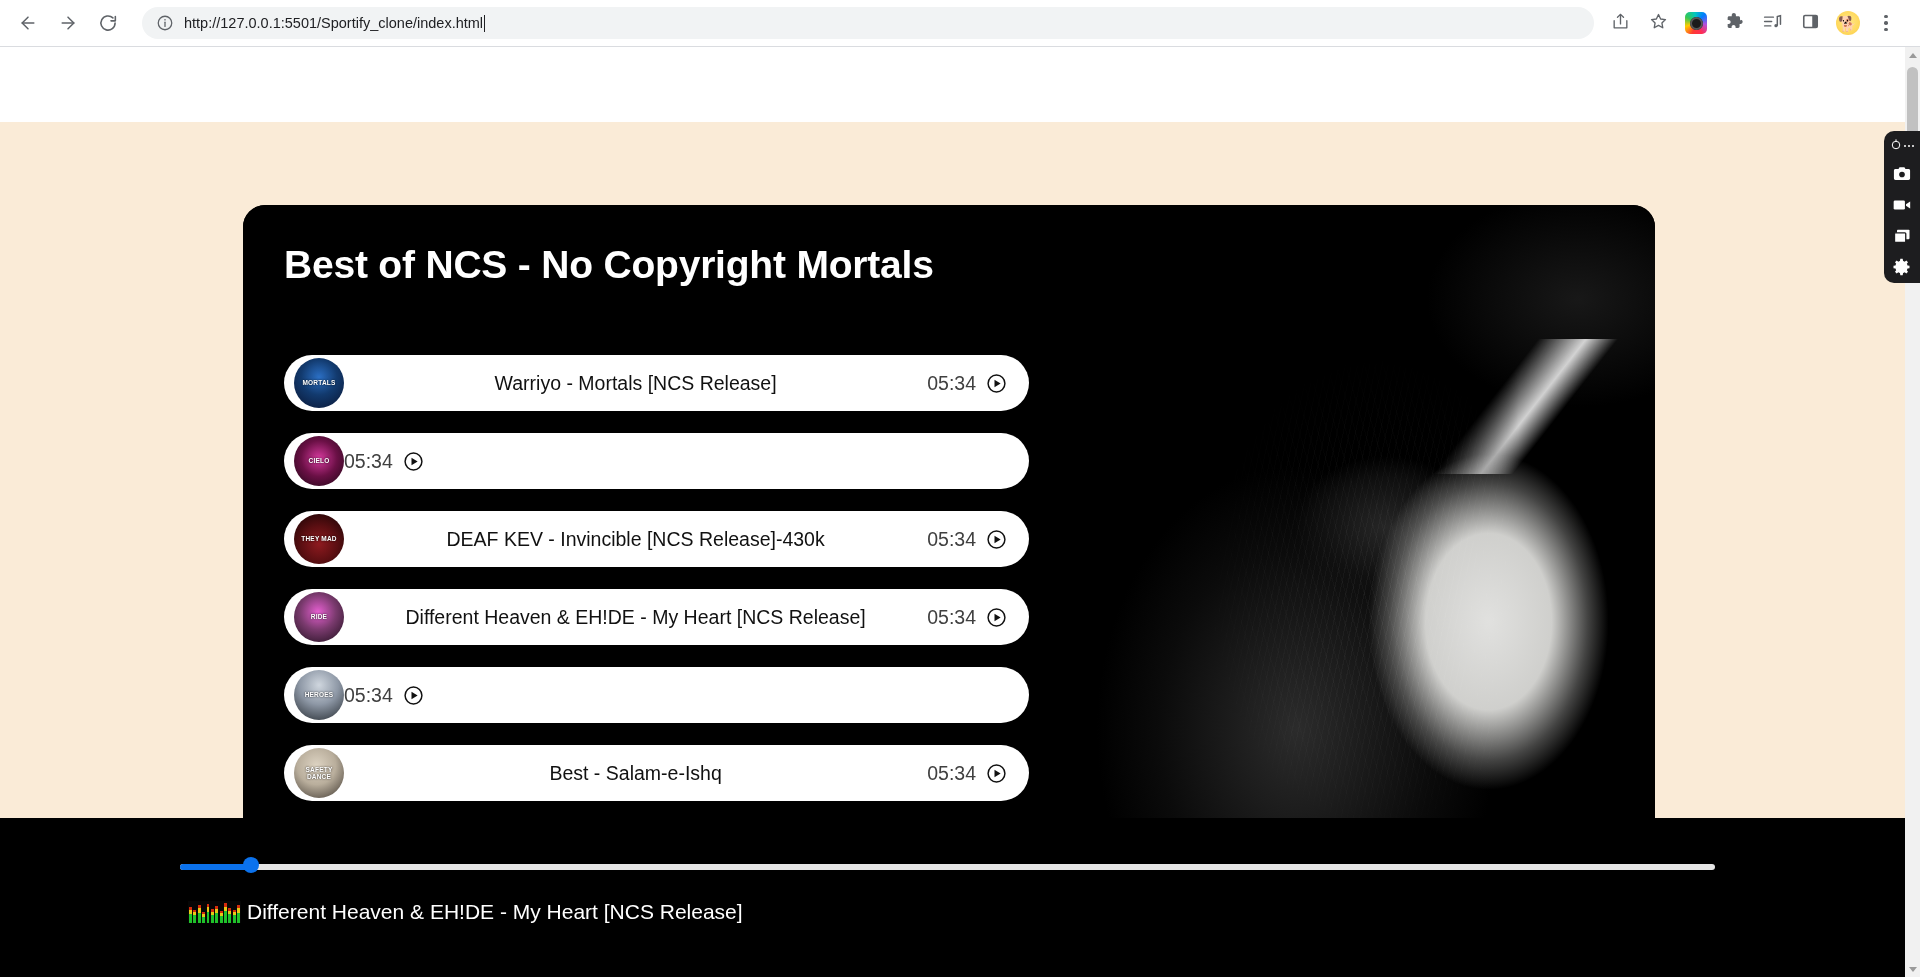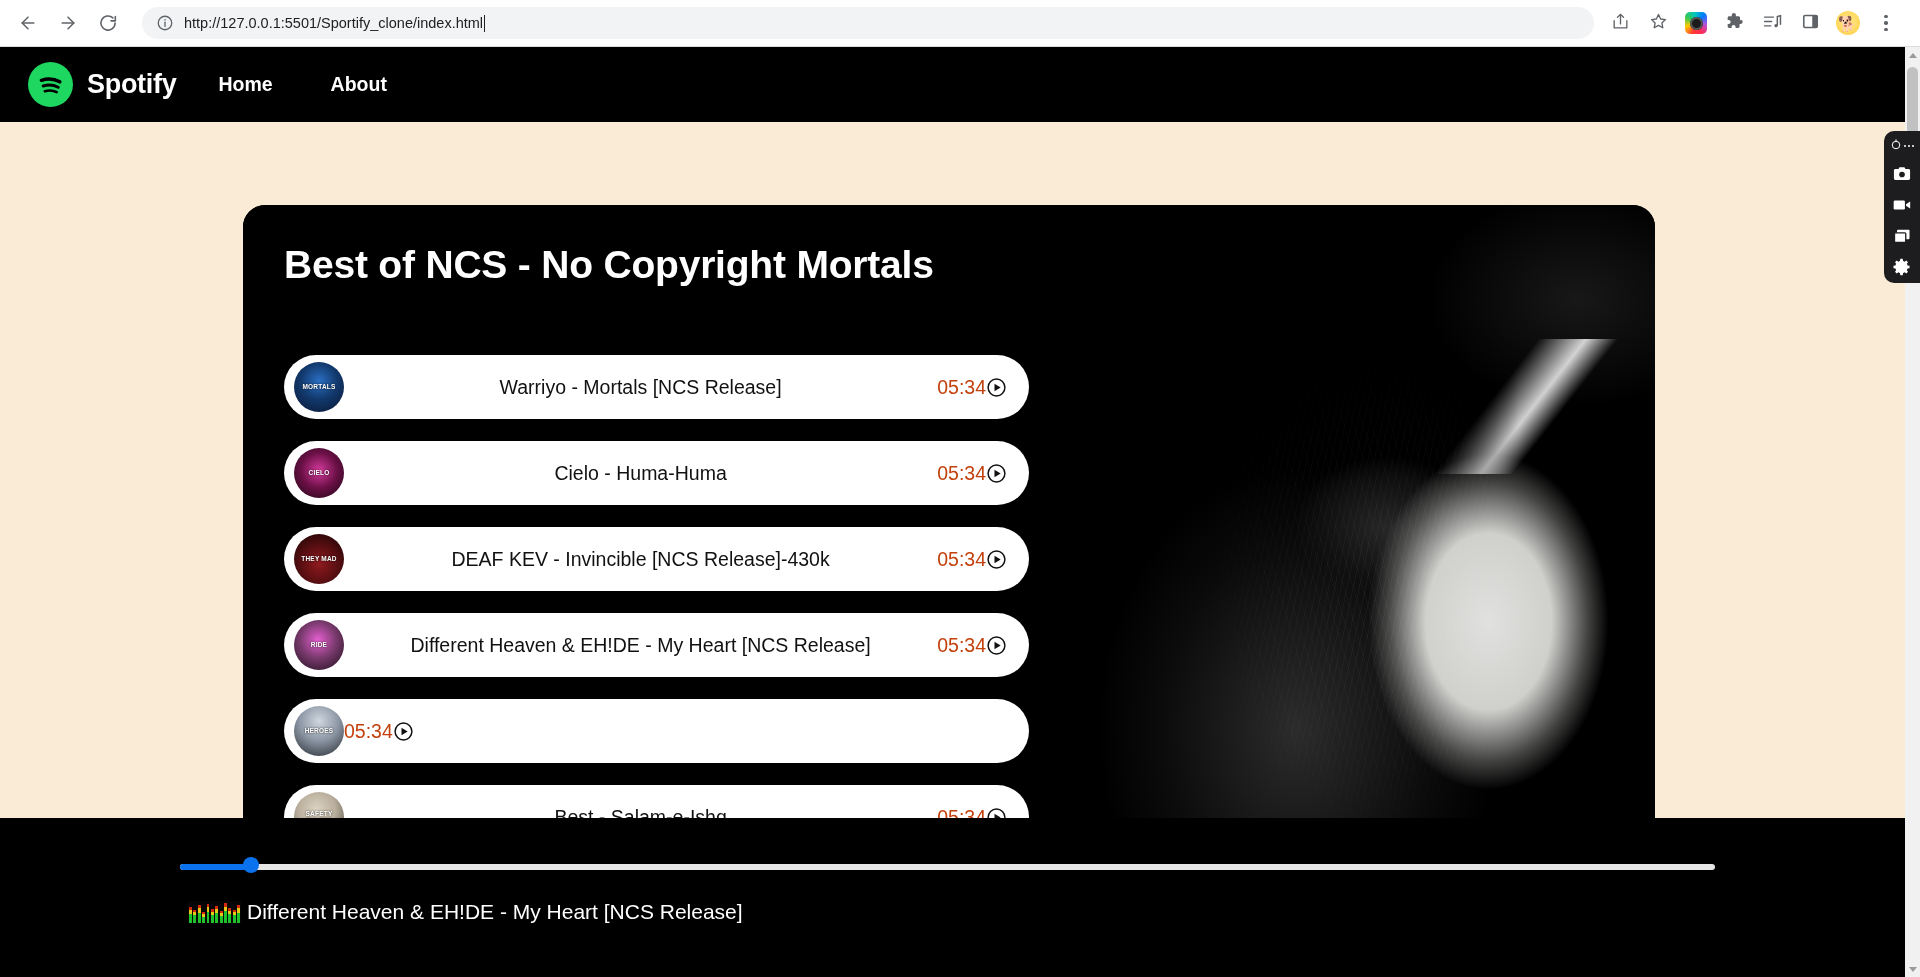--- a/index.html
+++ b/index.html
@@ -158,21 +158,21 @@
   }
 
   
   .song-list {
     position: absolute; left: 41px; top: 150px;
     width: 745px;
     z-index: 3;
   }
   .song-row {
     position: relative;
-    height: 64px; margin-bottom: 22px;
+    height: 56px; margin-bottom: 22px;
     background: #ffffff;
     border-radius: 32px;
     display: flex; align-items: center;
     padding: 0 22px 0 10px;
   }
   .cover {
     width: 50px; height: 50px; border-radius: 50%;
     flex: 0 0 auto; overflow: hidden;
     background: #111;
     position: relative;
@@ -183,21 +183,22 @@
     font-size: 6.5px; font-weight: 700; color: #fff;
     text-align: center; line-height: 1.1; letter-spacing: .2px;
     text-shadow: 0 0 2px rgba(0,0,0,.9);
   }
   .song-title {
     flex: 1 1 auto; text-align: center;
     font-size: 19.5px; color: #111111;
     padding: 0 8px; white-space: nowrap; overflow: hidden;
   }
   .song-dur {
-    flex: 0 0 auto; font-size: 19.5px; color: #c2410c;
+    flex: 0 0 auto; font-size: 19.5px; color: #404040;
+    margin-right: 10px;
   }
   .play-btn { flex: 0 0 auto; width: 21px; height: 21px; display: block; }
 
   
   .player-bar {
     position: absolute; left: 0; bottom: 0;
     width: 1920px; height: 159px;
     background: #000000;
     z-index: 20;
   }
@@ -375,38 +376,20 @@
           <i></i>
           <i></i>
           <i></i>
         </span>
     </div>
   </div>
 </div>
 
 <div class="viewport">
 
-  <div class="site-nav">
-    <div class="brand">
-      <span class="spotify-mark">
-        <svg width="34" height="34" viewBox="0 0 34 34">
-          <g fill="none" stroke="#000000" stroke-linecap="round">
-            <path d="M7.4 12.3c5.9-1.9 13-1.5 18.4 1.5" stroke-width="3.5"></path>
-            <path d="M9.2 18c4.8-1.5 10.6-1.1 15 1.3" stroke-width="3"></path>
-            <path d="M10.8 23.2c3.9-1.2 8.4-.9 11.9 1" stroke-width="2.5"></path>
-          </g>
-        </svg>
-      </span>
-      <span class="brand-name">Spotify</span>
-    </div>
-    <div class="nav-links">
-      <a class="nav-link" href="#">Home</a>
-      <a class="nav-link" href="#">About</a>
-    </div>
-  </div>
 
   <div class="page-body">
 
     <div class="song-card">
       <div class="card-photo"></div>
       <div class="card-photo-fade"></div>
 
       <h1 class="card-title">Best of NCS - No Copyright Mortals</h1>
 
       <div class="song-list">
@@ -422,21 +405,20 @@
                 <circle cx="12" cy="12" r="9.6"></circle>
                 <path d="M9.7 7.6l7 4.4-7 4.4z" fill="#111" stroke="none"></path>
               </svg>
           </span>
         </div>
 
         <div class="song-row">
           <span class="cover" style="background:radial-gradient(circle at 50% 45%, #d63a9e 0%, #6b1046 48%, #1a0511 100%)">
             <span>CIELO</span>
           </span>
-          <span class="song-title">Cielo - Huma-Huma</span>
           <span class="song-dur">05:34</span>
           <span class="play-btn">
             <svg width="21" height="21" viewBox="0 0 24 24" fill="none" stroke="#111" stroke-width="1.7">
                 <circle cx="12" cy="12" r="9.6"></circle>
                 <path d="M9.7 7.6l7 4.4-7 4.4z" fill="#111" stroke="none"></path>
               </svg>
           </span>
         </div>
 
         <div class="song-row">

